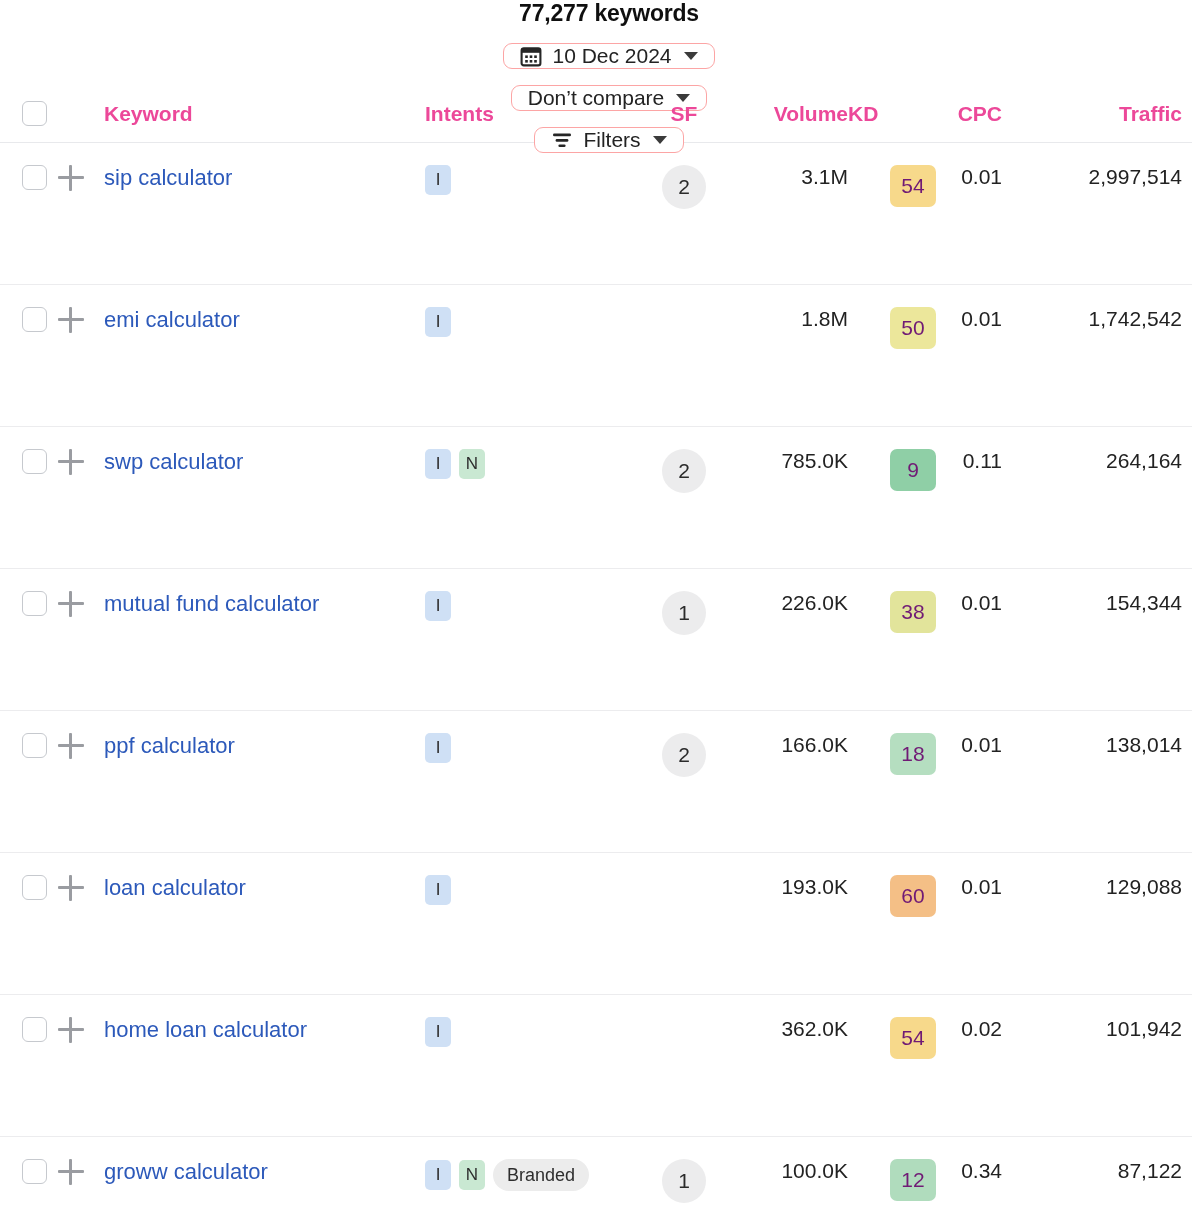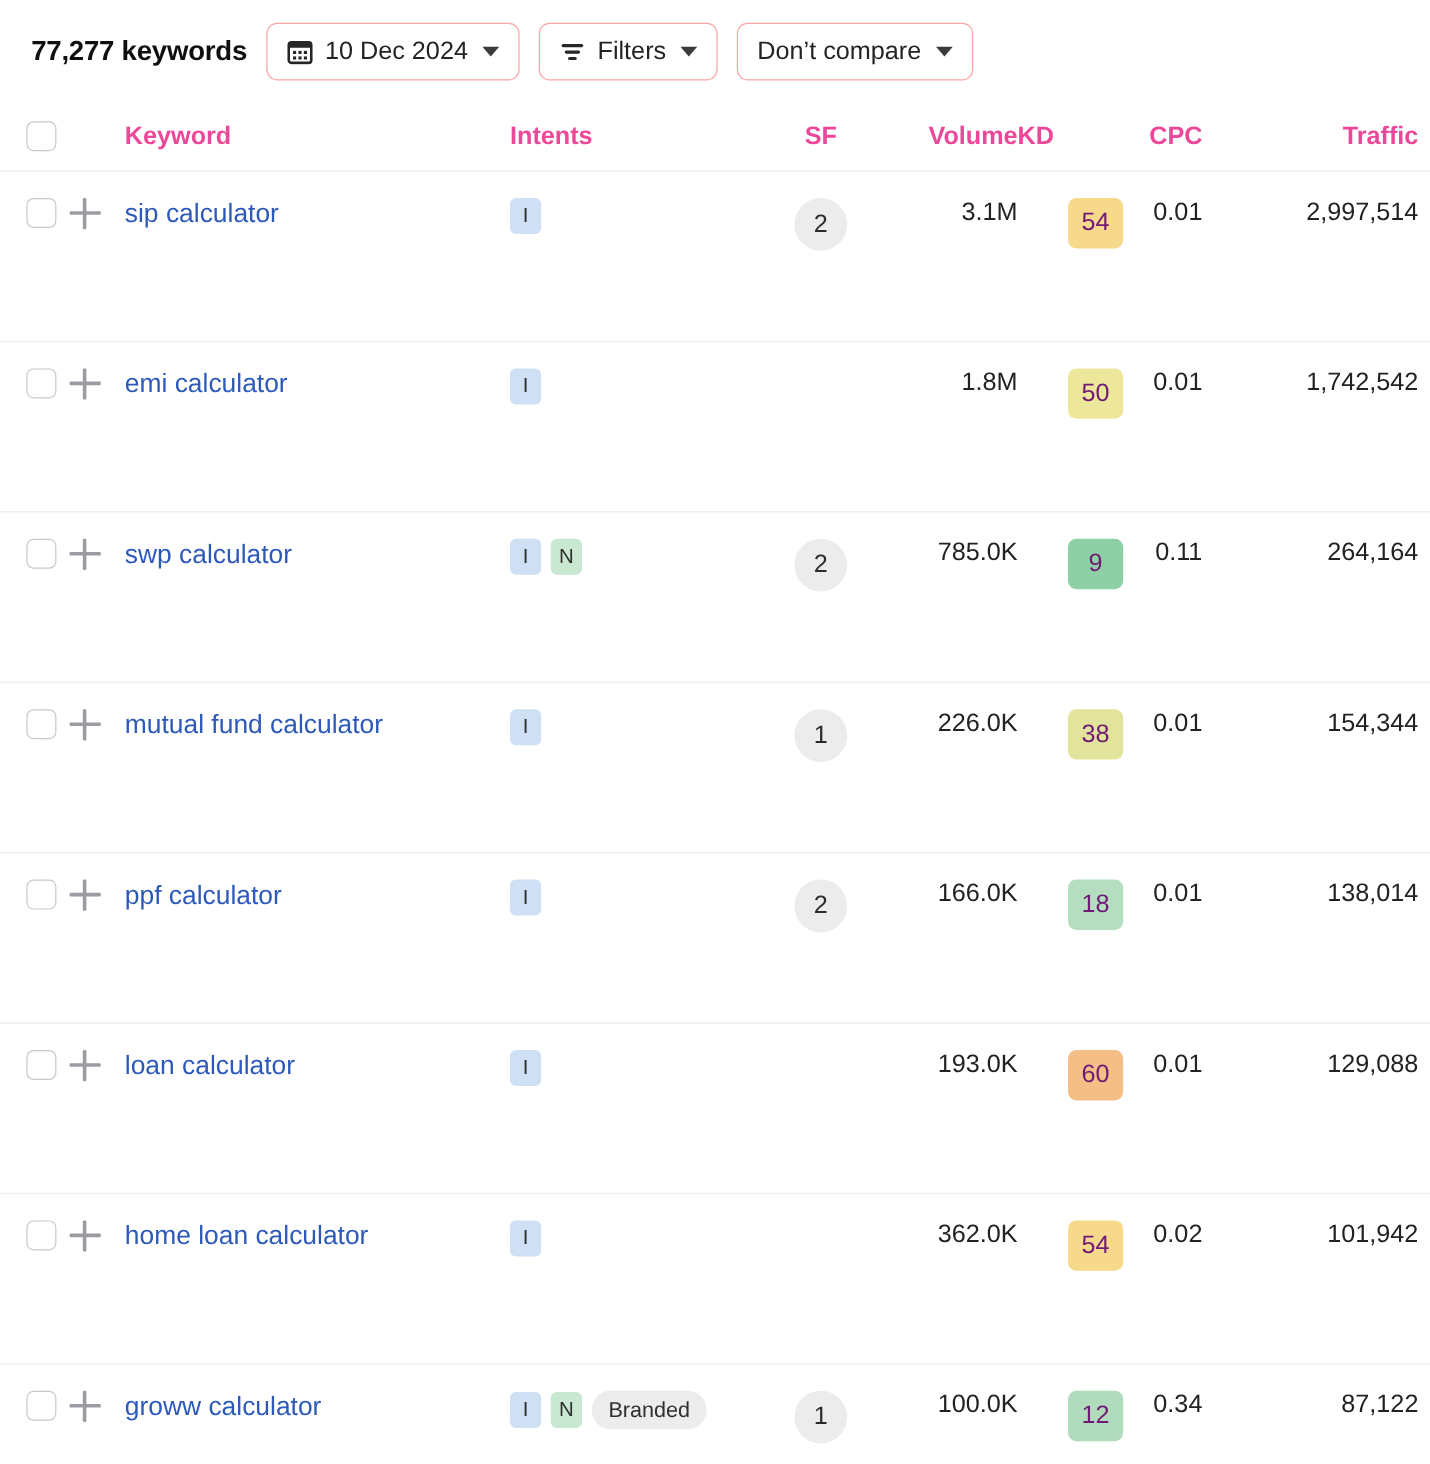--- a/index.html
+++ b/index.html
@@ -18,20 +18,21 @@
   }
 
   
   .toolbar {
     height: 85px;
     display: flex;
     align-items: center;
     padding: 0 0 0 26px;
     box-sizing: border-box;
     gap: 16px;
+    flex-direction: column;
   }
   .kw-count {
     font-size: 23px;
     font-weight: bold;
     color: #0f0f0f;
     letter-spacing: -0.2px;
     white-space: nowrap;
   }
   .tbtn {
     height: 48px;
@@ -202,33 +203,33 @@
         <rect x="5.2" y="15.0" width="2.6" height="2.6" fill="#262626"></rect>
         <rect x="9.7" y="15.0" width="2.6" height="2.6" fill="#262626"></rect>
         <rect x="14.2" y="15.0" width="2.6" height="2.6" fill="#262626"></rect>
       </svg>
     </span>
     <span>10 Dec 2024</span>
     <span class="caret"></span>
   </div>
 
   <div class="tbtn">
+    <span>Don’t compare</span>
+    <span class="caret"></span>
+  </div>
+
+  <div class="tbtn">
     <span>
       <svg width="22" height="22" viewBox="0 0 22 22">
         <rect x="2" y="4.6" width="18" height="2.7" rx="1.3" fill="#262626"></rect>
         <rect x="4.6" y="10.0" width="12.8" height="2.7" rx="1.3" fill="#262626"></rect>
         <rect x="7.4" y="15.4" width="7.2" height="2.7" rx="1.3" fill="#262626"></rect>
       </svg>
     </span>
     <span>Filters</span>
-    <span class="caret"></span>
-  </div>
-
-  <div class="tbtn">
-    <span>Don’t compare</span>
     <span class="caret"></span>
   </div>
 </div>
 
 <div class="table">
 
   <div class="thead">
     <div class="c-check">
       <span class="cbox"></span>
     </div>

